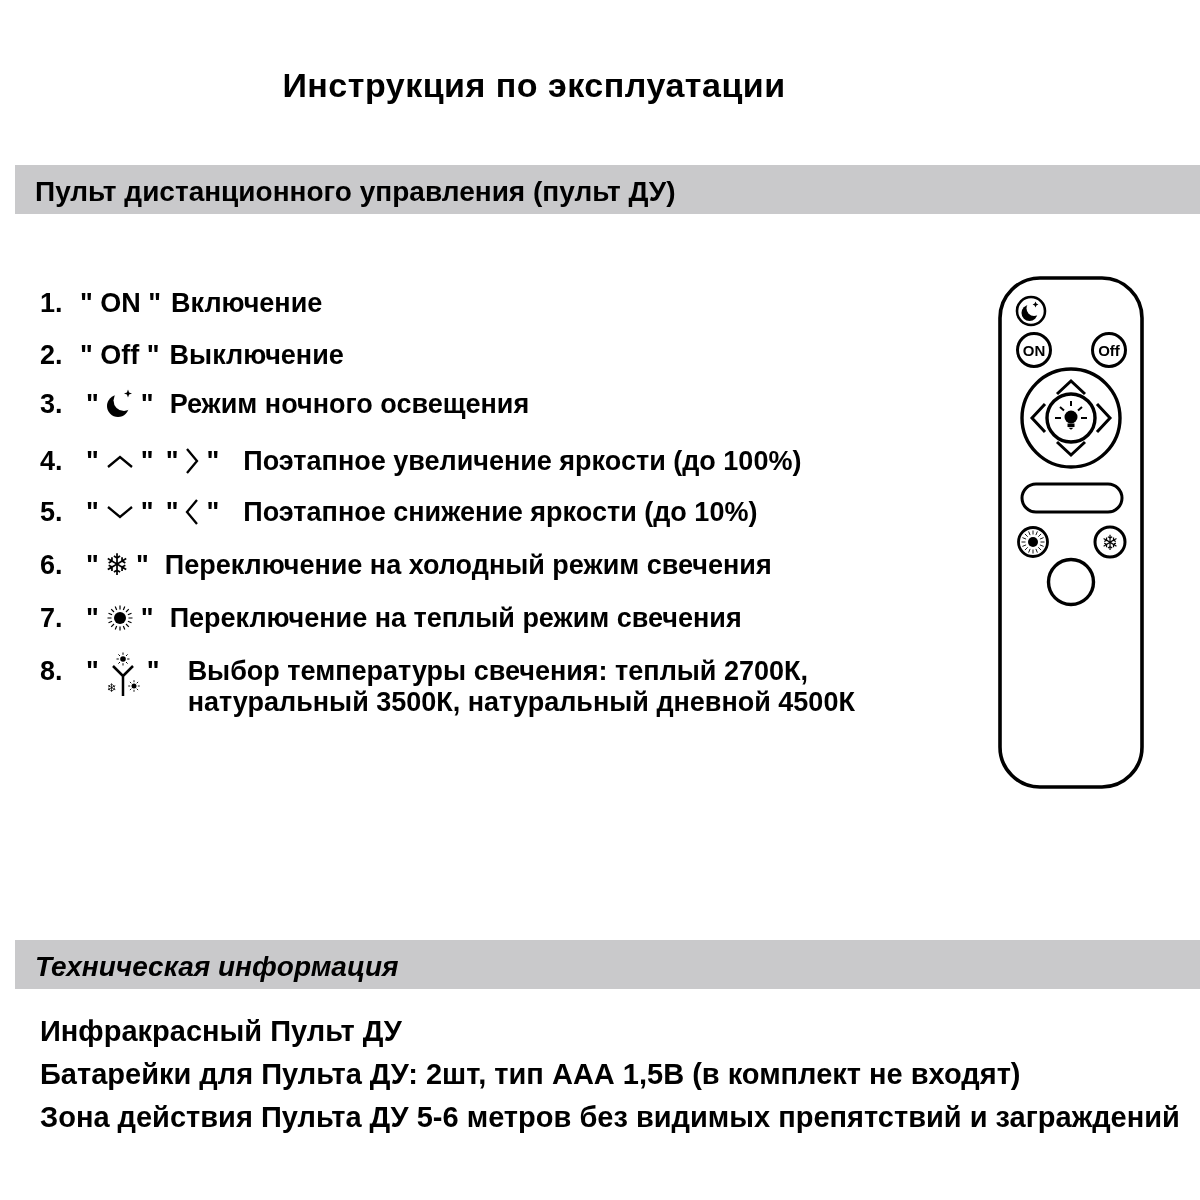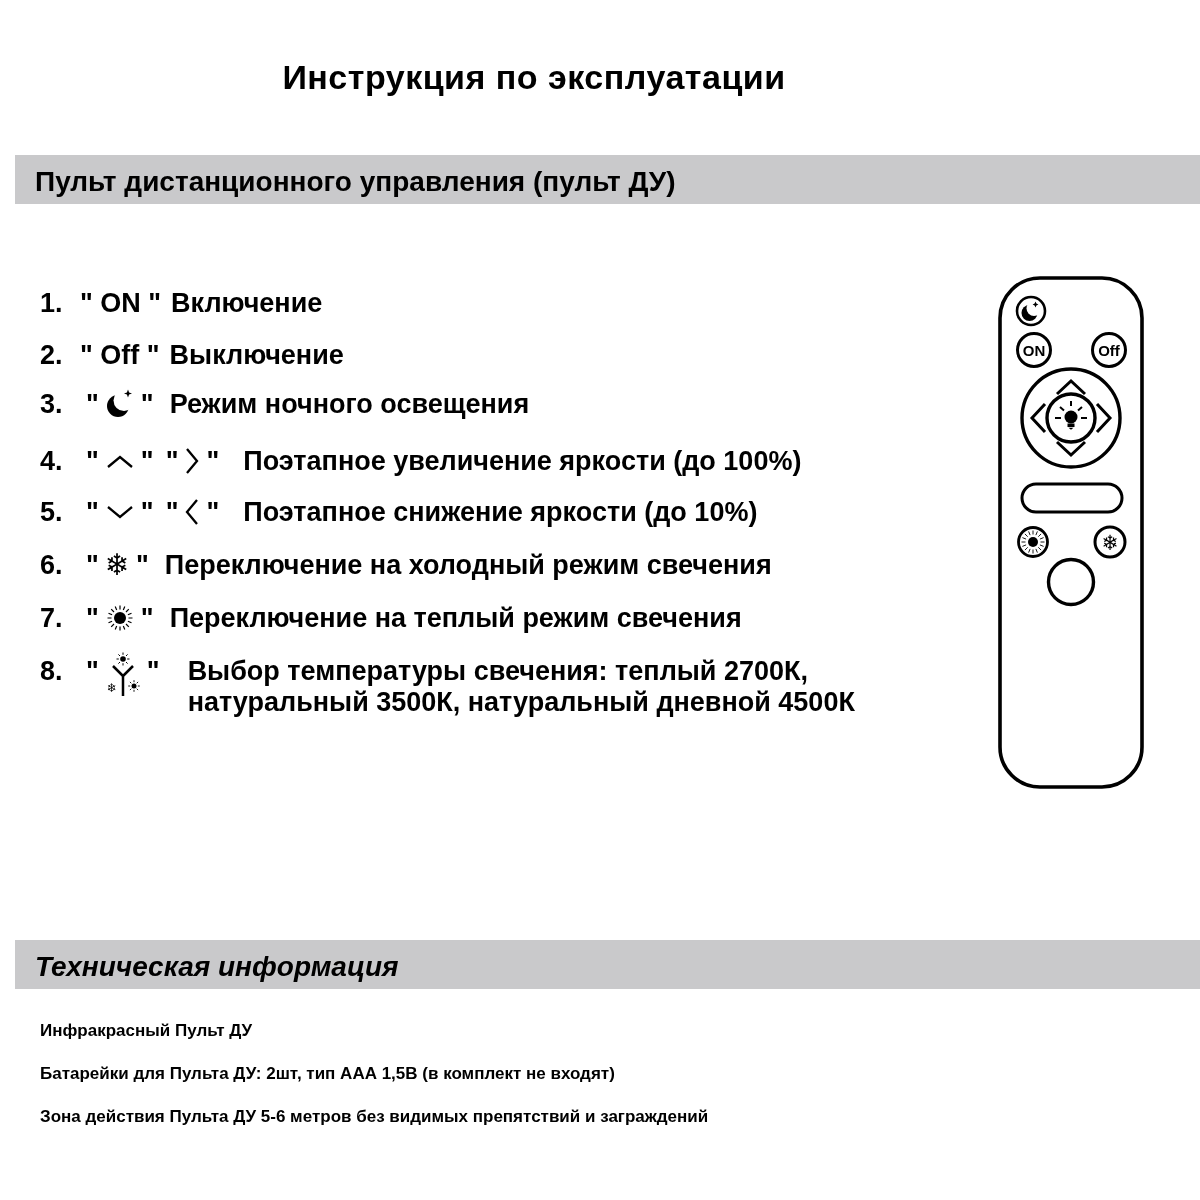--- a/index.html
+++ b/index.html
@@ -2,48 +2,48 @@
 <html><head>
 <meta charset="utf-8">
 <style>
   html,body{margin:0;padding:0;}
   body{
     width:1200px;height:1200px;background:#ffffff;position:relative;
     font-family:"Liberation Sans",sans-serif;font-weight:bold;color:#000;
     overflow:hidden;
   }
   .title{
-    position:absolute;top:58px;left:0;width:1068px;text-align:center;
+    position:absolute;top:66px;left:0;width:1068px;text-align:center;
     font-size:34px;letter-spacing:0.5px;
   }
   .section-bar{
     position:absolute;left:15px;width:1185px;height:49px;background:#c9c9cb;
     display:flex;align-items:center;
   }
   .section-bar .heading{font-size:28px;padding-left:20px;padding-top:5px;}
-  #bar-remote{top:155px;}
+  #bar-remote{top:165px;}
   #bar-tech{top:940px;font-style:italic;}
 
   .row{
     position:absolute;left:40px;height:40px;display:flex;align-items:center;
     font-size:27px;white-space:pre;
   }
   .num{display:inline-block;min-width:32px;margin-right:8px;}
   .q{margin:0 6px;}
   .desc{margin-left:10px;}
   .desc-wide{margin-left:18px;}
   .icon{display:inline-flex;align-items:center;justify-content:center;}
   .snow-glyph{font-family:"DejaVu Sans",sans-serif;font-size:30px;font-weight:normal;line-height:30px;}
   #row8{align-items:flex-start;}
   #row8 .num,#row8 .q{line-height:40px;}
   #row8 .desc2lines{margin-left:22px;margin-top:5px;line-height:31px;white-space:pre;}
   .remote{position:absolute;left:997px;top:275px;}
   .remote text{font-family:"Liberation Sans",sans-serif;font-weight:bold;}
   .remote .snowtext{font-family:"DejaVu Sans",sans-serif;font-weight:normal;}
-  .tech{position:absolute;left:40px;top:1016px;font-size:17px;}
+  .tech{position:absolute;left:40px;top:1016px;font-size:29px;}
   .tech .tline{height:30px;line-height:30px;margin-bottom:13px;white-space:pre;}
 </style>
 </head>
 <body>
 
 <div class="title">Инструкция по эксплуатации</div>
 
 <div class="section-bar" id="bar-remote">
   <span class="heading">Пульт дистанционного управления (пульт ДУ)</span>
 </div>

